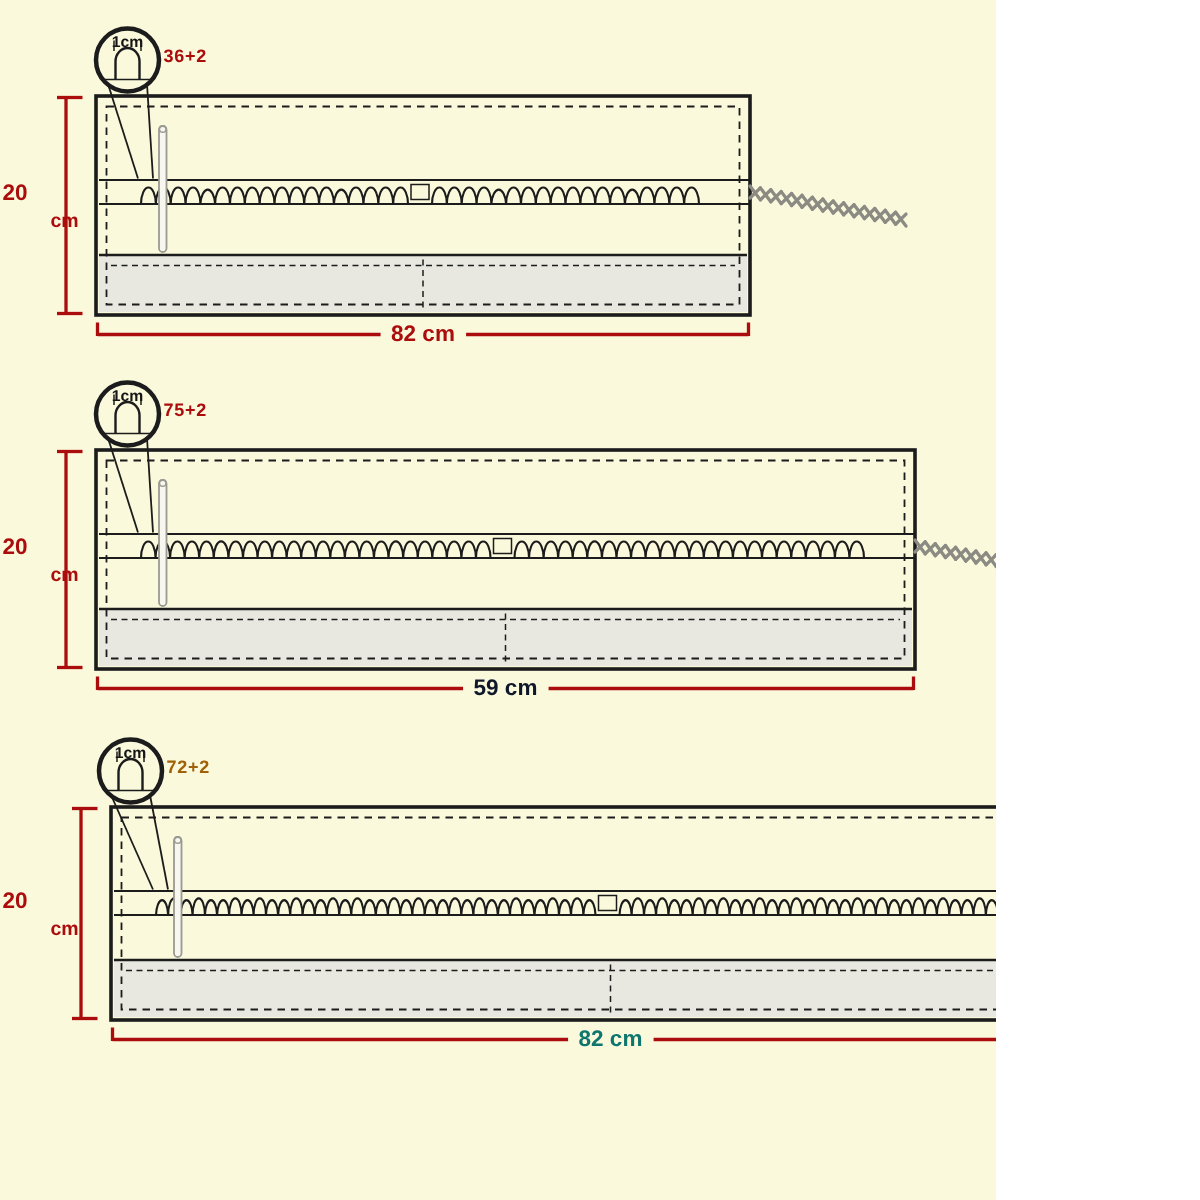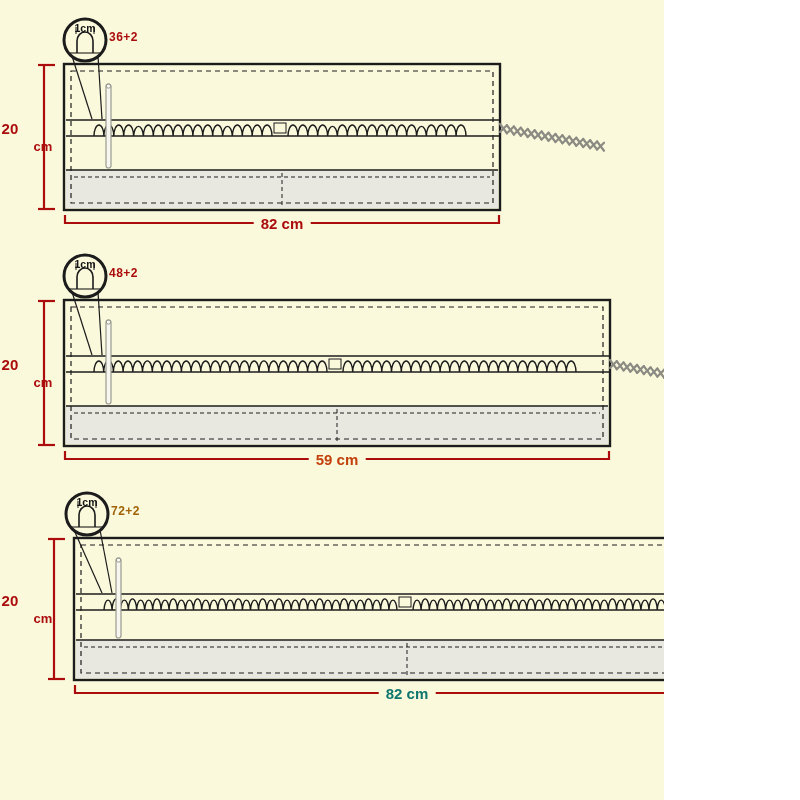--- a/index.html
+++ b/index.html
@@ -178,26 +178,26 @@
 
   <span class="lbl detail" style="left:85px;top:22px">1cm</span>
   <span class="lbl slots" style="left: 109px; top: 30px; color: rgb(171, 12, 12);">36+2</span>
   <div class="lbl hdim" style="left: 27px; top: 137px; color: rgb(171, 12, 12);">
     <span class="num">20</span>
     <span class="unit">cm</span>
   </div>
   <span class="lbl wdim" style="left: 282px; top: 223px; color: rgb(171, 12, 12); background: rgb(250, 249, 220);">82 cm</span>
 
   <span class="lbl detail" style="left:85px;top:258px">1cm</span>
-  <span class="lbl slots" style="left: 109px; top: 266px; color: rgb(171, 12, 12);">48+2</span>
+  <span class="lbl slots" style="left: 109px; top: 266px; color: rgb(171, 12, 12);">75+2</span>
   <div class="lbl hdim" style="left: 27px; top: 373px; color: rgb(171, 12, 12);">
     <span class="num">20</span>
     <span class="unit">cm</span>
   </div>
-  <span class="lbl wdim" style="left: 337px; top: 459px; color: #c2410c; background: rgb(250, 249, 220);">59 cm</span>
+  <span class="lbl wdim" style="left: 337px; top: 459px; color: #0f172a; background: rgb(250, 249, 220);">59 cm</span>
 
   <span class="lbl detail" style="left:87px;top:496px">1cm</span>
   <span class="lbl slots" style="left: 111px; top: 504px; color: #a16207;">72+2</span>
   <div class="lbl hdim" style="left: 27px; top: 609px; color: rgb(171, 12, 12);">
     <span class="num">20</span>
     <span class="unit">cm</span>
   </div>
   <span class="lbl wdim" style="left: 407px; top: 693px; color: #0f766e; background: rgb(250, 249, 220);">82 cm</span>
 
 </div>

